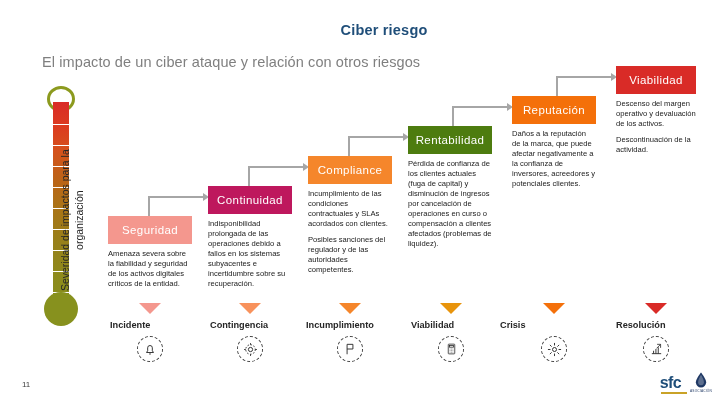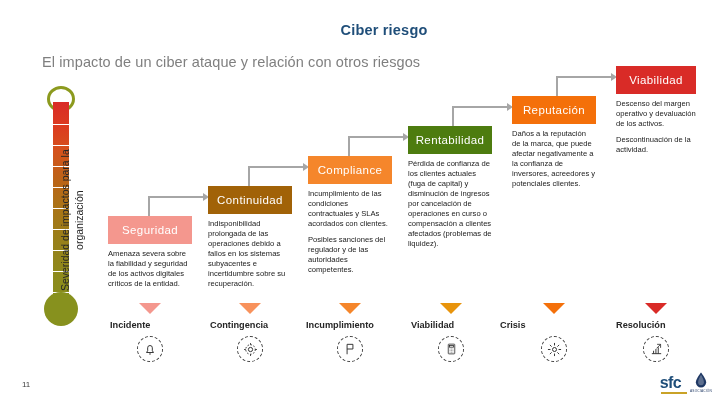--- a/index.html
+++ b/index.html
@@ -48,21 +48,21 @@
     display:flex;align-items:center;justify-content:center;
     font-size:11.5px;color:#ffffff;letter-spacing:.4px;white-space:nowrap;
   }
   .step .desc{
     margin-top:5px;font-size:7.6px;color:#1a1a1a;line-height:1.32;
   }
   .step .desc p{margin:0 0 6px 0;}
 
   
   .c-seguridad{background:#F4978E;}
-  .c-continuidad{background:#a16207;}
+  .c-continuidad{background:#be185d;}
   .c-compliance{background:#F5862B;}
   .c-rentabilidad{background:#4d7c0f;}
   .c-reputacion{background:#F4700A;}
   .c-viabilidad{background:#D92B27;}
 
   
   .conn{position:absolute;}
   .conn .v{position:absolute;width:1.6px;background:#A6A6A6;}
   .conn .h{position:absolute;height:1.6px;background:#A6A6A6;}
   .conn .ah{

